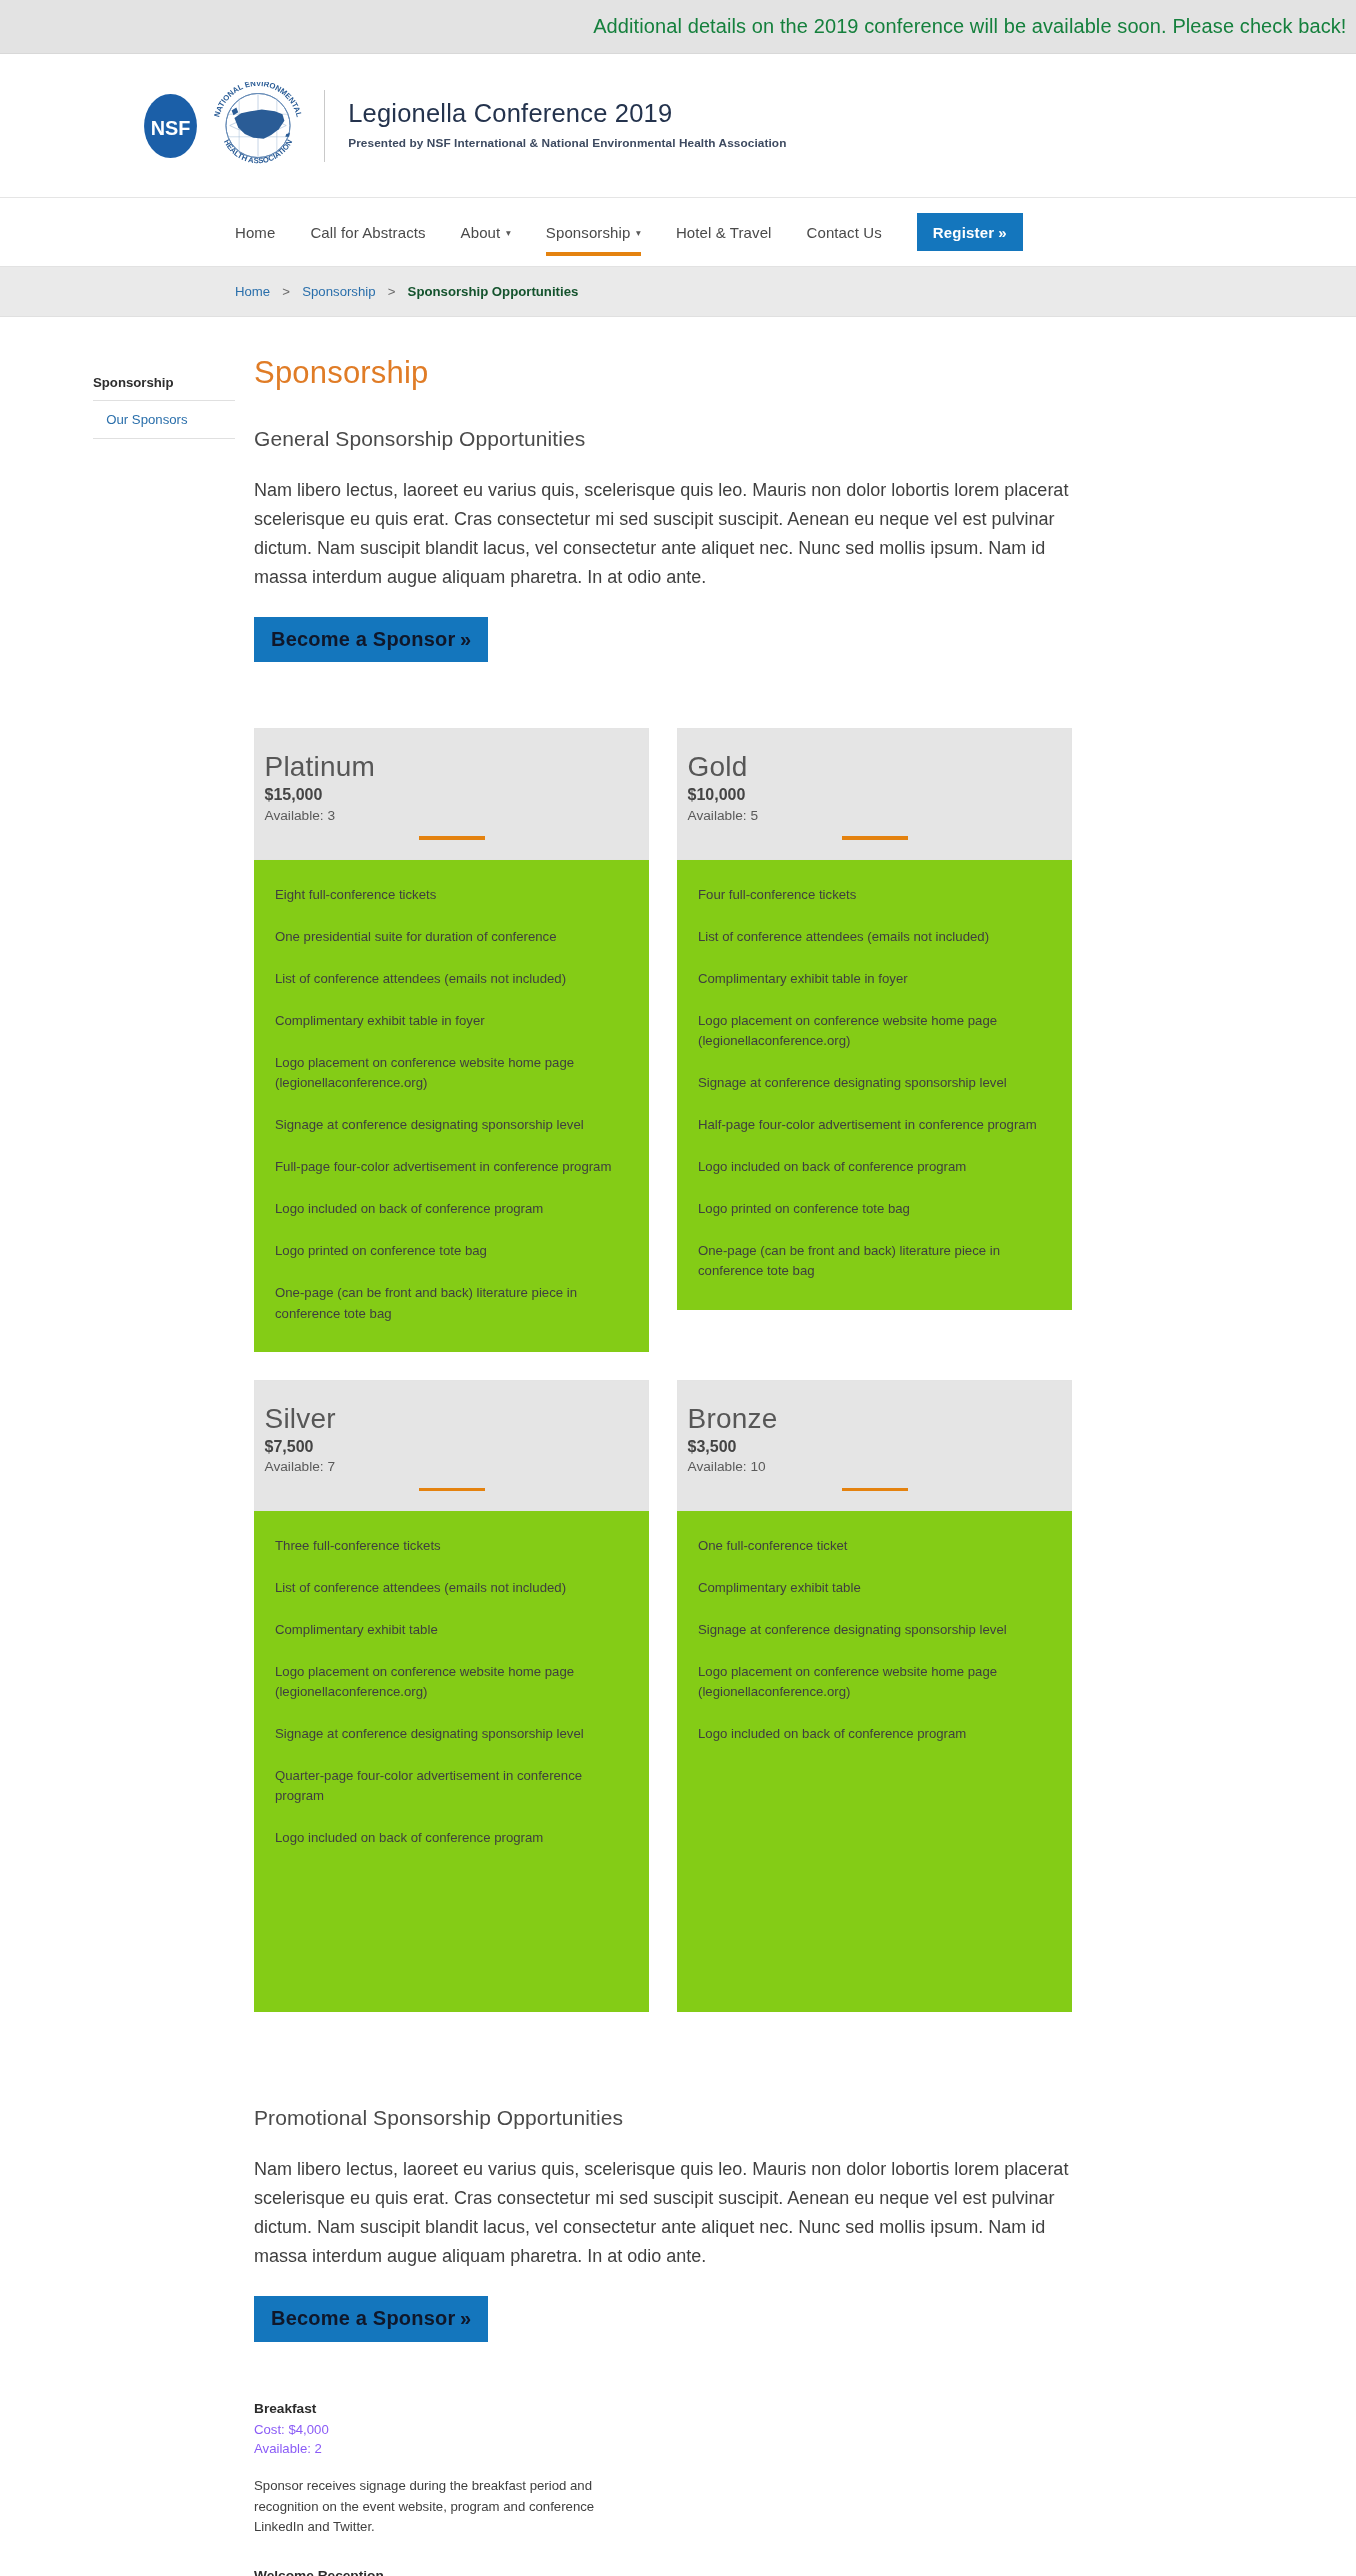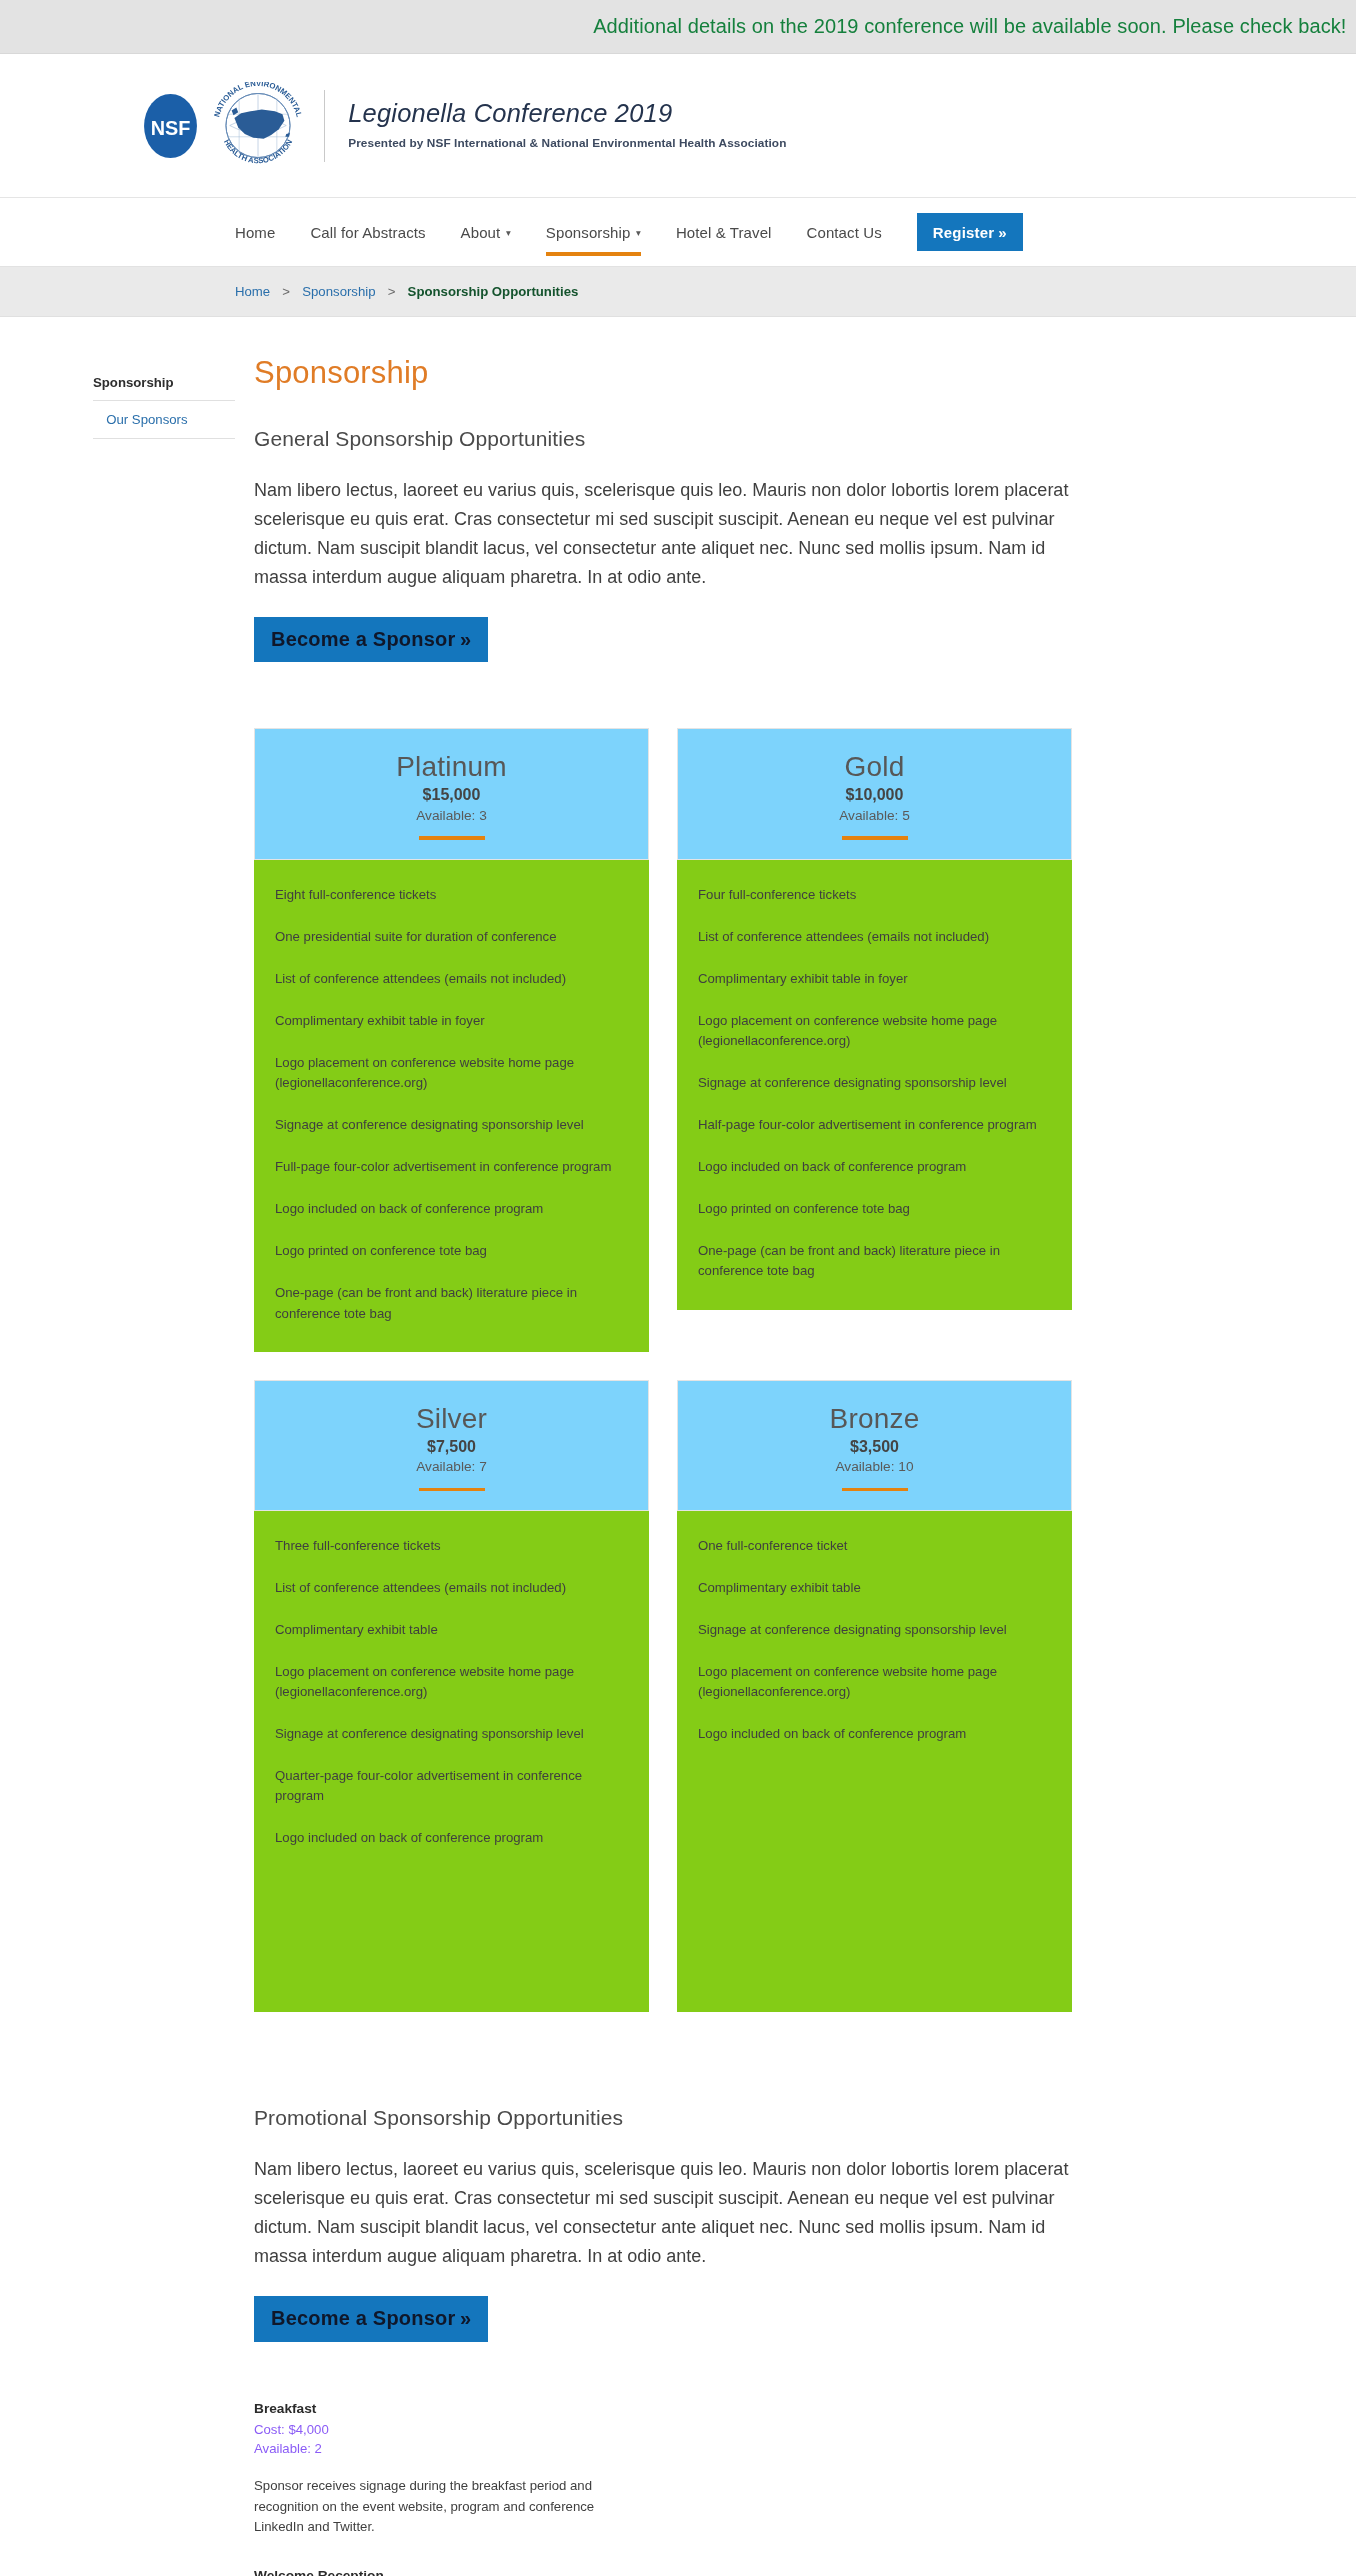--- a/index.html
+++ b/index.html
@@ -32,21 +32,21 @@
   .brand { display: flex; align-items: center; padding-left: 11.3px; }
   .logo-nsf { width: 59px; height: 68px; flex: none; }
   .logo-neha { width: 98px; height: 87px; flex: none; margin-left: 9.5px; }
   .brand-divider {
     width: 0.9px; height: 72px; background: #c9c9c9;
     margin: 0 23px 0 17px;
   }
   .brand-text { padding-bottom: 1.9px; }
   .brand-title {
     font-size: 25.5px; color: #24334d; font-weight: 400;
-    letter-spacing: 0.2px; line-height: 1.15; font-style: italic;
+    letter-spacing: 0.2px; line-height: 1.15;
   }
   .brand-sub {
     font-size: 11.8px; color: #3d4a60; font-weight: 700;
     margin-top: 8.5px; letter-spacing: 0.1px;
   }
 
   
   .navbar { background: #fff; border-bottom: 0.9px solid #e2e2e2; }
   .nav-inner { display: flex; align-items: center; padding: 0 0 0 235px; height: 68px; }
   .nav-item {
@@ -107,22 +107,22 @@
   }
   .btn-sponsor .chev { margin-left: 4.7px; }
 
   
   .tiers {
     display: flex; flex-wrap: wrap; gap: 0 28px;
     margin-top: 66px;
   }
   .tier { width: 395px; margin-bottom: 28px; }
   .tier-head {
-    background: #7dd3fc; border: 0.9px solid #e4e4e4;
-    text-align: center; padding: 23px 9.5px 19px 9.5px;
+    background: #e5e5e5; border: 0.9px solid #e4e4e4;
+    text-align: left; padding: 23px 9.5px 19px 9.5px;
   }
   .tier-name {
     font-size: 28px; color: #575757; font-weight: 400;
     line-height: 1.08; letter-spacing: 0.2px;
   }
   .tier-price {
     font-size: 16px; color: #444; font-weight: 700; margin-top: 3.8px;
   }
   .tier-avail { font-size: 13.7px; color: #5a5a5a; margin-top: 3.8px; }
   .tier-rule {

